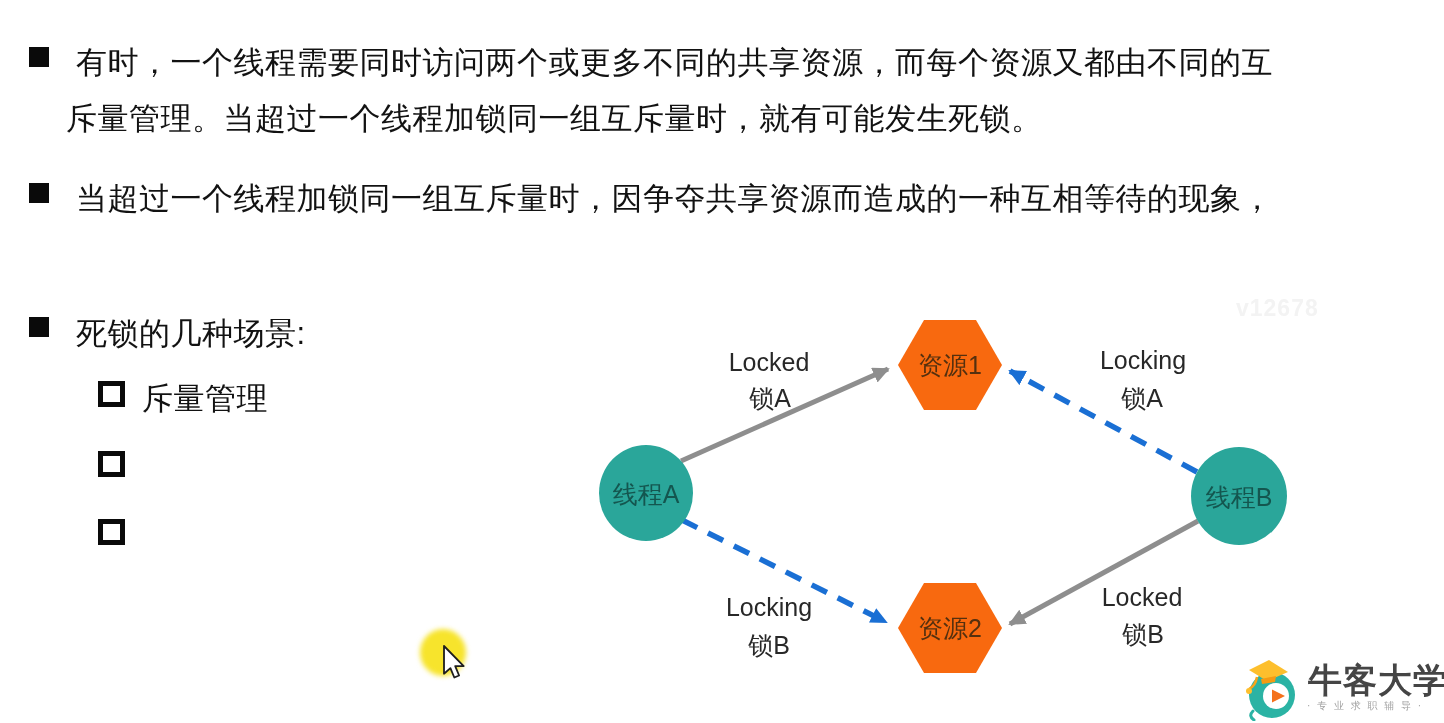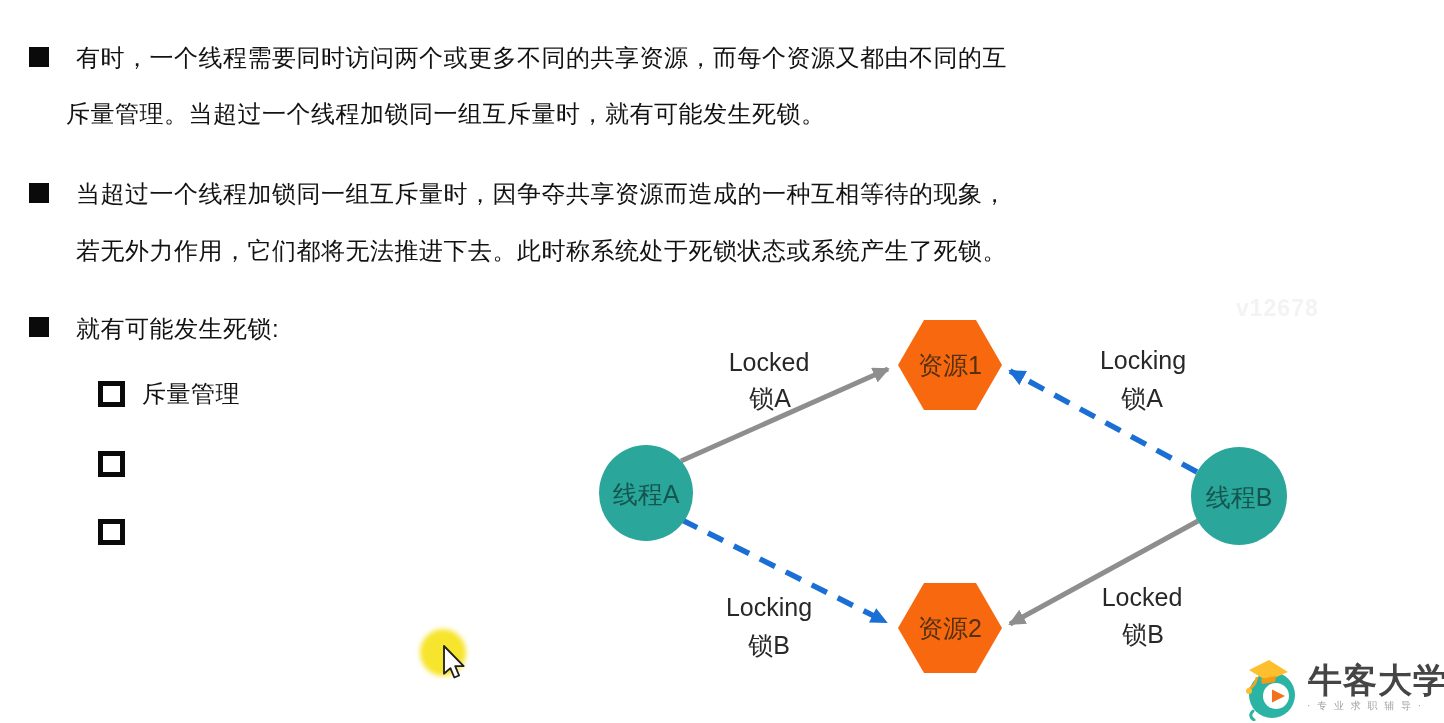--- a/index.html
+++ b/index.html
@@ -1,19 +1,19 @@
 <!DOCTYPE html>
 <html><head>
 <meta charset="utf-8">
 <style>
   html,body{margin:0;padding:0;background:#fff;}
   .screen{position:relative;width:1444px;height:723px;background:#ffffff;overflow:hidden;
           font-family:"Liberation Sans",sans-serif;}
   
-  .txt{position:absolute;font-size:24px;color:#121212;white-space:nowrap;letter-spacing:0.5px;}
+  .txt{position:absolute;font-size:31px;color:#121212;white-space:nowrap;letter-spacing:0.5px;}
   .sq{position:absolute;width:20px;height:20px;background:#0a0a0a;}
   .hsq{position:absolute;width:17px;height:16px;background:#fff;border:5px solid #0a0a0a;}
   
   .diagram{position:absolute;left:0;top:0;}
   .diagram text{font-family:"Liberation Sans",sans-serif;}
   .edge-label{font-size:25px;fill:#282828;text-anchor:middle;}
   .node-label{font-size:25px;text-anchor:middle;}
   .node-label.teal{fill:#14564f;}
   .node-label.orange{fill:#54300f;}
   
@@ -39,22 +39,21 @@
   <div class="sq" style="left:29px;top:183px"></div>
   <div class="sq" style="left:29px;top:317px"></div>
 
   <div class="hsq" style="left:98px;top:381px"></div>
   <div class="hsq" style="left:98px;top:451px"></div>
   <div class="hsq" style="left:98px;top:519px"></div>
 
   <div class="txt" style="left:76px;top:42px">有时，一个线程需要同时访问两个或更多不同的共享资源，而每个资源又都由不同的互</div>
   <div class="txt" style="left:66px;top:98px">斥量管理。当超过一个线程加锁同一组互斥量时，就有可能发生死锁。</div>
   <div class="txt" style="left:76px;top:178px">当超过一个线程加锁同一组互斥量时，因争夺共享资源而造成的一种互相等待的现象，</div>
-  <div class="txt" style="left:76px;top:235px">若无外力作用，它们都将无法推进下去。此时称系统处于死锁状态或系统产生了死锁。</div>
-  <div class="txt" style="left:76px;top:313px">就有可能发生死锁:</div>
+  <div class="txt" style="left:76px;top:313px">死锁的几种场景:</div>
 
   <div class="txt" style="left:142px;top:378px">斥量管理</div>
 
   <div class="watermark">v12678</div>
 
   <svg class="diagram" width="1444" height="723" viewBox="0 0 1444 723">
     <defs>
       <marker id="mGray" markerUnits="userSpaceOnUse" markerWidth="20" markerHeight="18" refX="15" refY="8" orient="auto">
         <path d="M0,0 L17,8 L0,16 Z" fill="#8e8e8e"></path>
       </marker>

